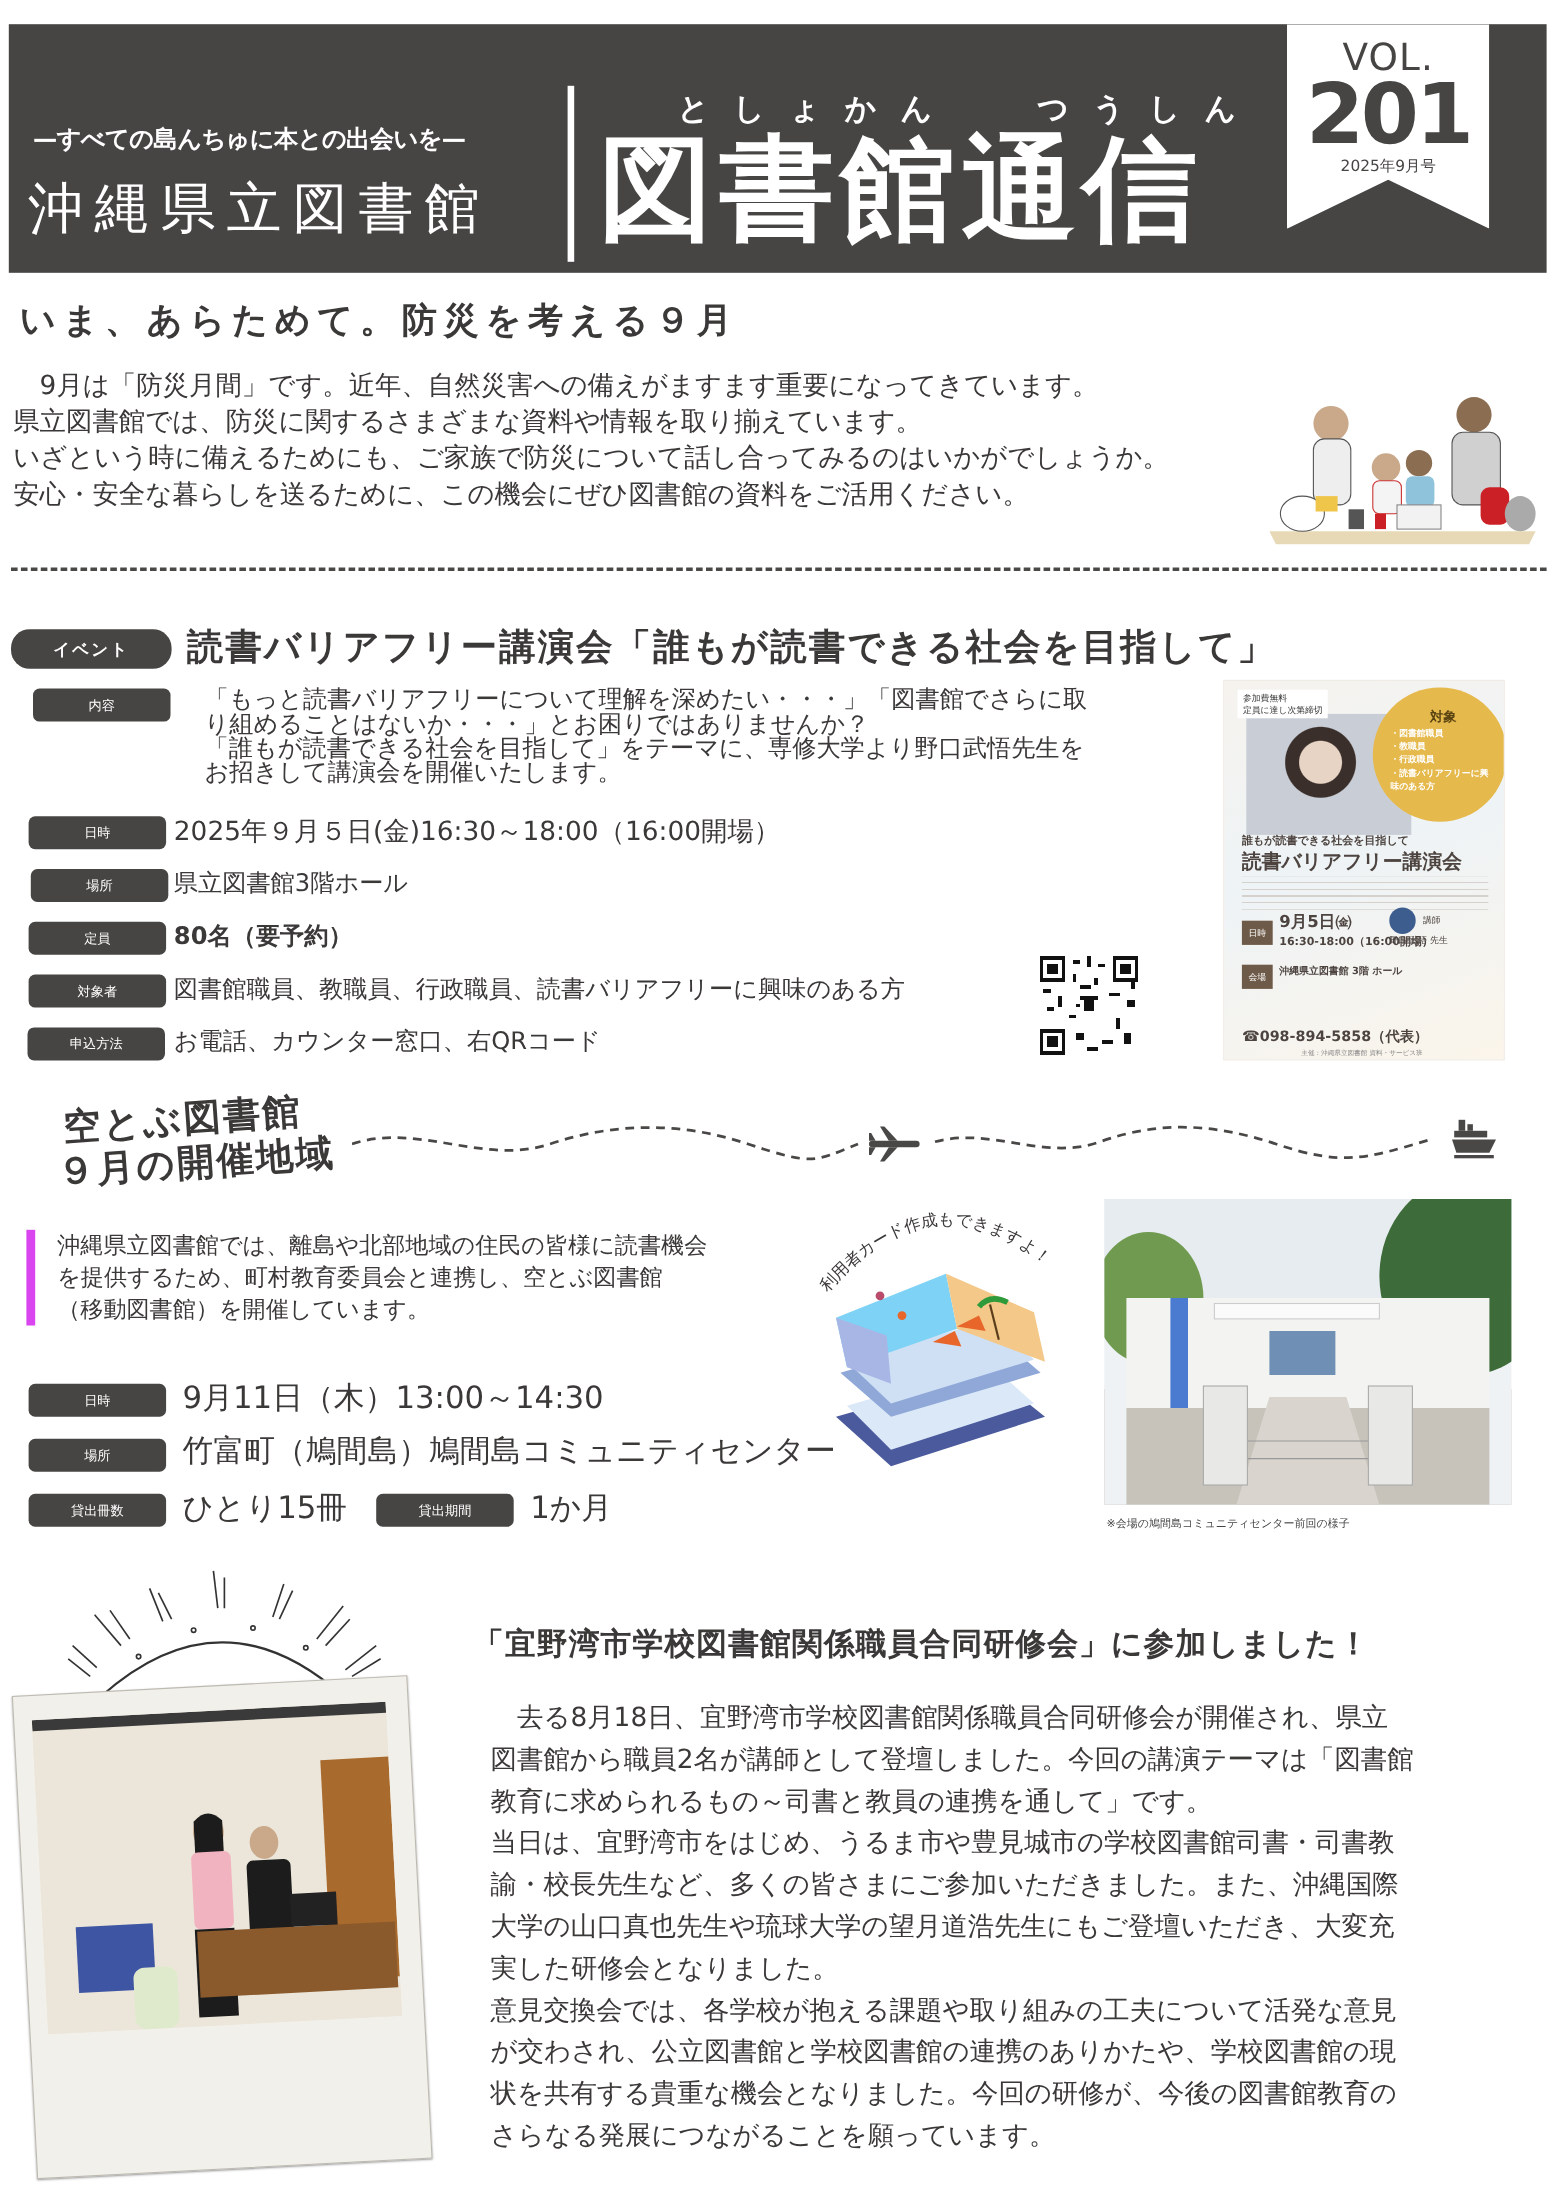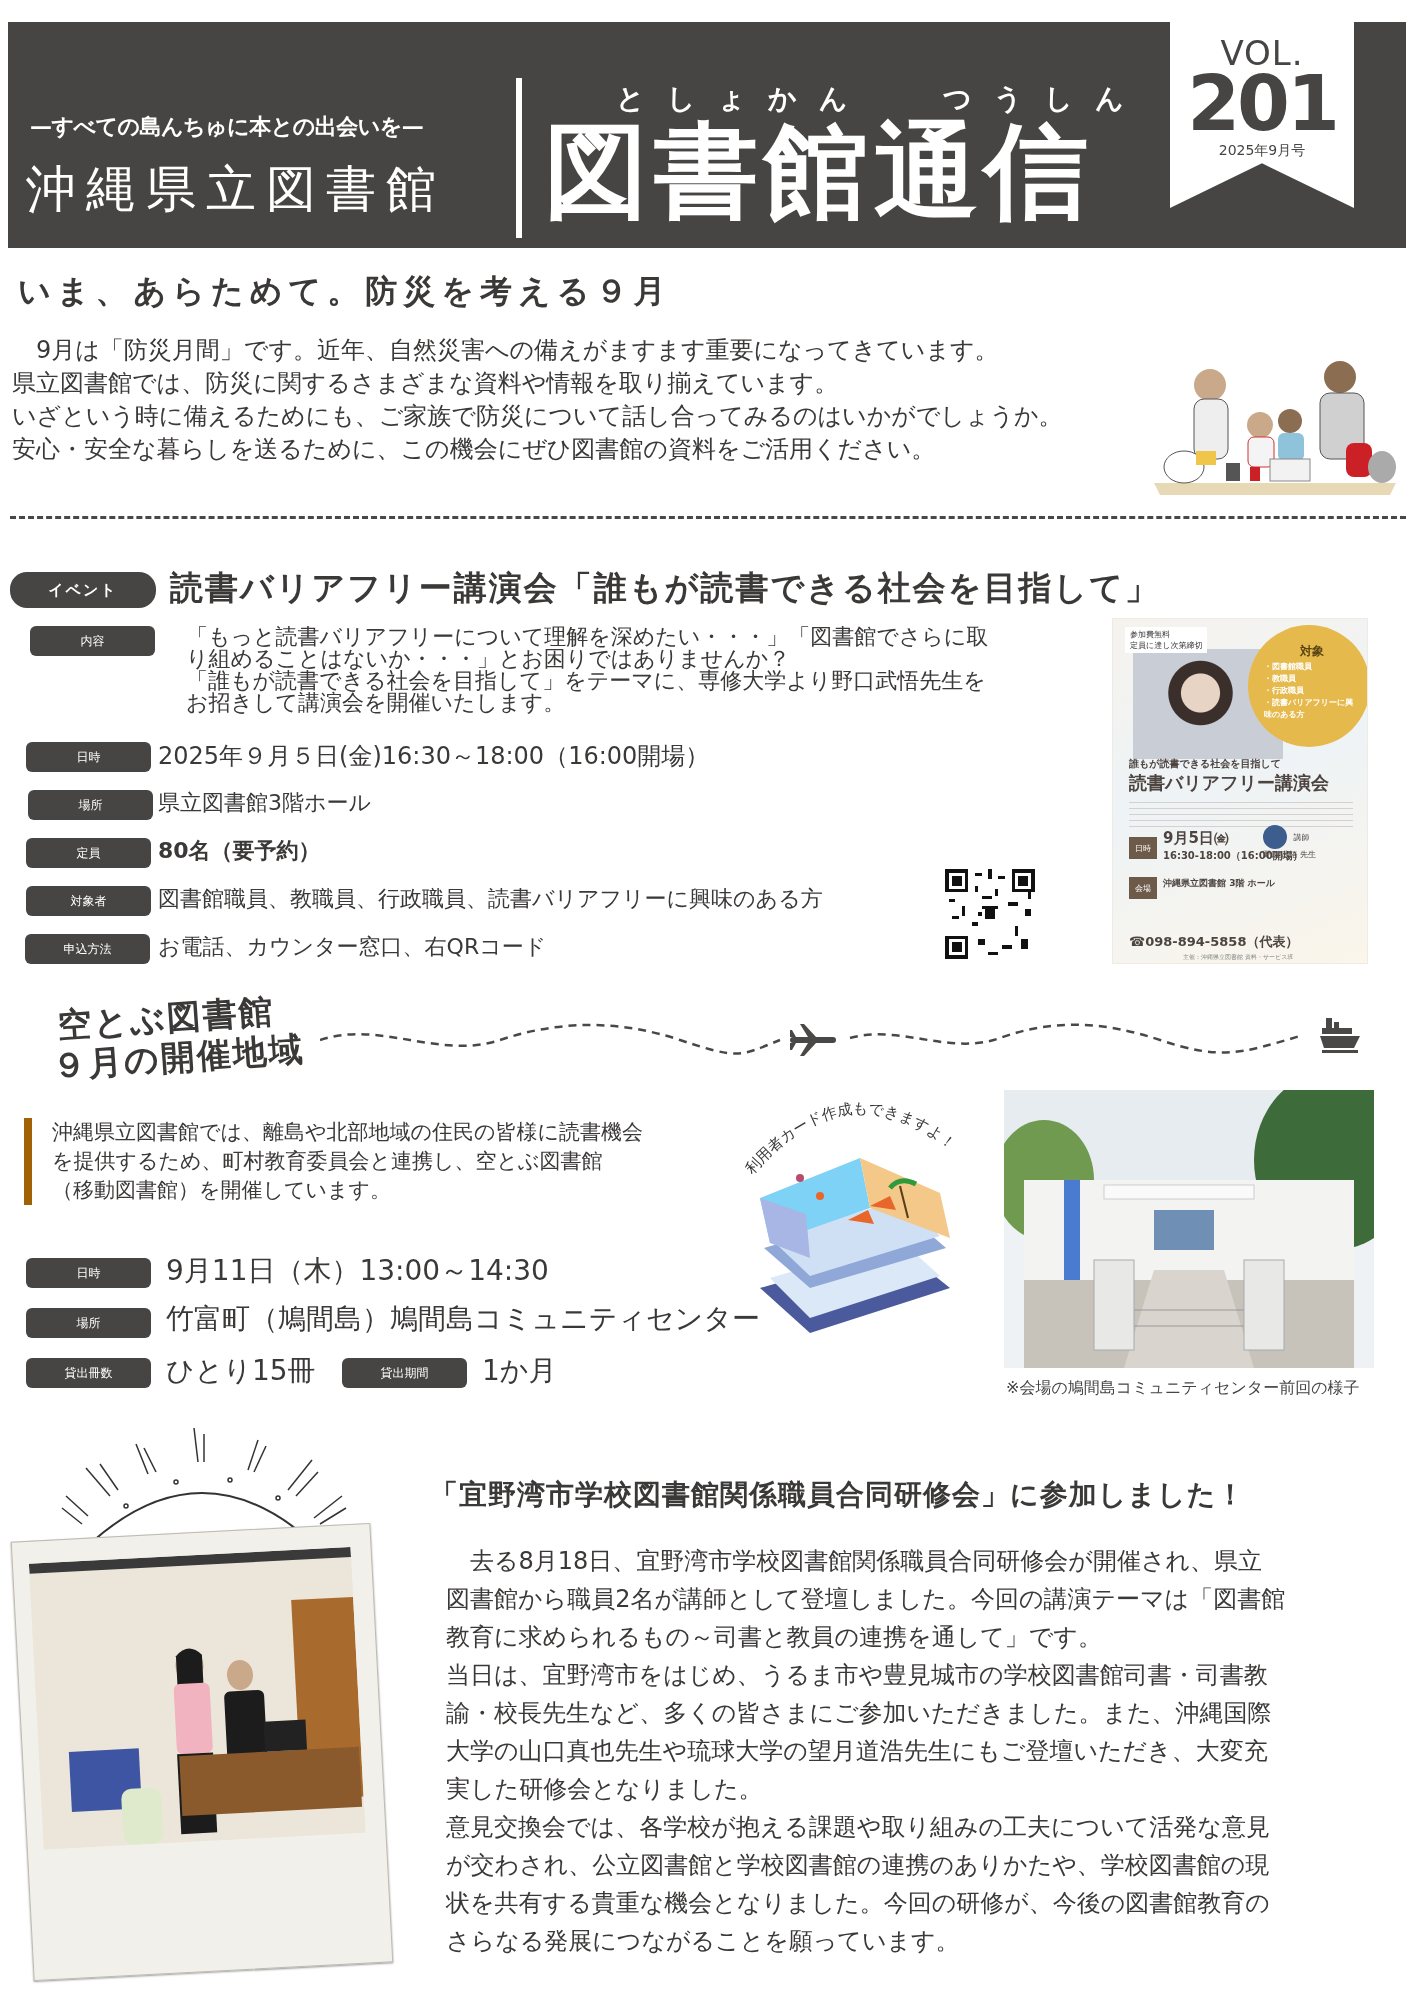--- a/index.html
+++ b/index.html
@@ -52,27 +52,27 @@
   .flyer-venue-tag { position: absolute; left: 16px; top: 258px; width: 28px; height: 22px; background: #6e5a48; color: #fff; font-size: 8px; display:flex; align-items:center; justify-content:center; }
   .flyer-venue { position: absolute; left: 50px; top: 258px; font-size: 9px; font-weight: bold; color: #4d4440; line-height: 12px; }
   .flyer-speaker { position: absolute; left: 150px; top: 206px; width: 96px; font-size: 8px; color: #4d4440; line-height: 11px; }
   .flyer-avatar { width: 24px; height: 24px; border-radius: 50%; background: #3e5d8f; display: inline-block; vertical-align: middle; margin-right: 4px; }
   .flyer-phone { position: absolute; left: 16px; top: 314px; font-size: 13px; font-weight: bold; color: #4d4440; white-space: nowrap; }
   .flyer-footer { position: absolute; left: 70px; top: 334px; font-size: 6px; color: #888; white-space: nowrap; }
 
   
   .fly-title { position: absolute; left: 48px; top: 1006px; font-size: 34px; font-weight: bold; line-height: 40px; color: #3b3938; transform: rotate(-4deg); transform-origin: left top; letter-spacing: 2px; }
   .fly-path { position: absolute; left: 320px; top: 1010px; width: 1040px; height: 60px; }
-  .fly-body { position: absolute; left: 24px; top: 1118px; border-left: 8px solid #a16207; padding-left: 20px; font-size: 21px; line-height: 29px; color: #3b3938; }
+  .fly-body { position: absolute; left: 24px; top: 1118px; border-left: 8px solid #d946ef; padding-left: 20px; font-size: 21px; line-height: 29px; color: #3b3938; }
   .fly-body p { white-space: nowrap; }
   .arc-caption { position: absolute; left: 742px; top: 1080px; width: 240px; height: 100px; }
   .books-illus { position: absolute; left: 750px; top: 1138px; width: 216px; height: 200px; }
   .fly-row-text { position: absolute; font-size: 28px; color: #3b3938; white-space: nowrap; }
   .venue-photo { position: absolute; left: 1004px; top: 1090px; width: 370px; height: 278px; overflow: hidden; background: linear-gradient(#e9eef1 0 30%, #f4f4f2 30% 62%, #c9c6bf 62% 100%); }
-  .photo-caption { position: absolute; left: 1006px; top: 1378px; font-size: 16px; color: #444; white-space: nowrap; }
+  .photo-caption { position: absolute; left: 1006px; top: 1378px; font-size: 10px; color: #444; white-space: nowrap; }
 
   
   .sunburst { position: absolute; left: 52px; top: 1424px; width: 300px; height: 120px; }
   .polaroid { position: absolute; left: 22px; top: 1532px; width: 360px; height: 440px; background: #f2f0ea; transform: rotate(-3deg); box-shadow: 0 1px 2px rgba(0,0,0,.4); border: 1px solid #bdbab2; }
   .polaroid-photo { position: absolute; left: 16px; top: 22px; width: 322px; height: 286px; overflow: hidden; background: #ece6da; }
   .training-title { position: absolute; left: 430px; top: 1476px; font-size: 28px; font-weight: bold; color: #3b3938; white-space: nowrap; letter-spacing: 1px; }
   .training-body { position: absolute; left: 446px; top: 1542px; font-size: 24px; line-height: 38px; color: #3b3938; }
   .training-body p { white-space: nowrap; }
 </style>
 </head>

